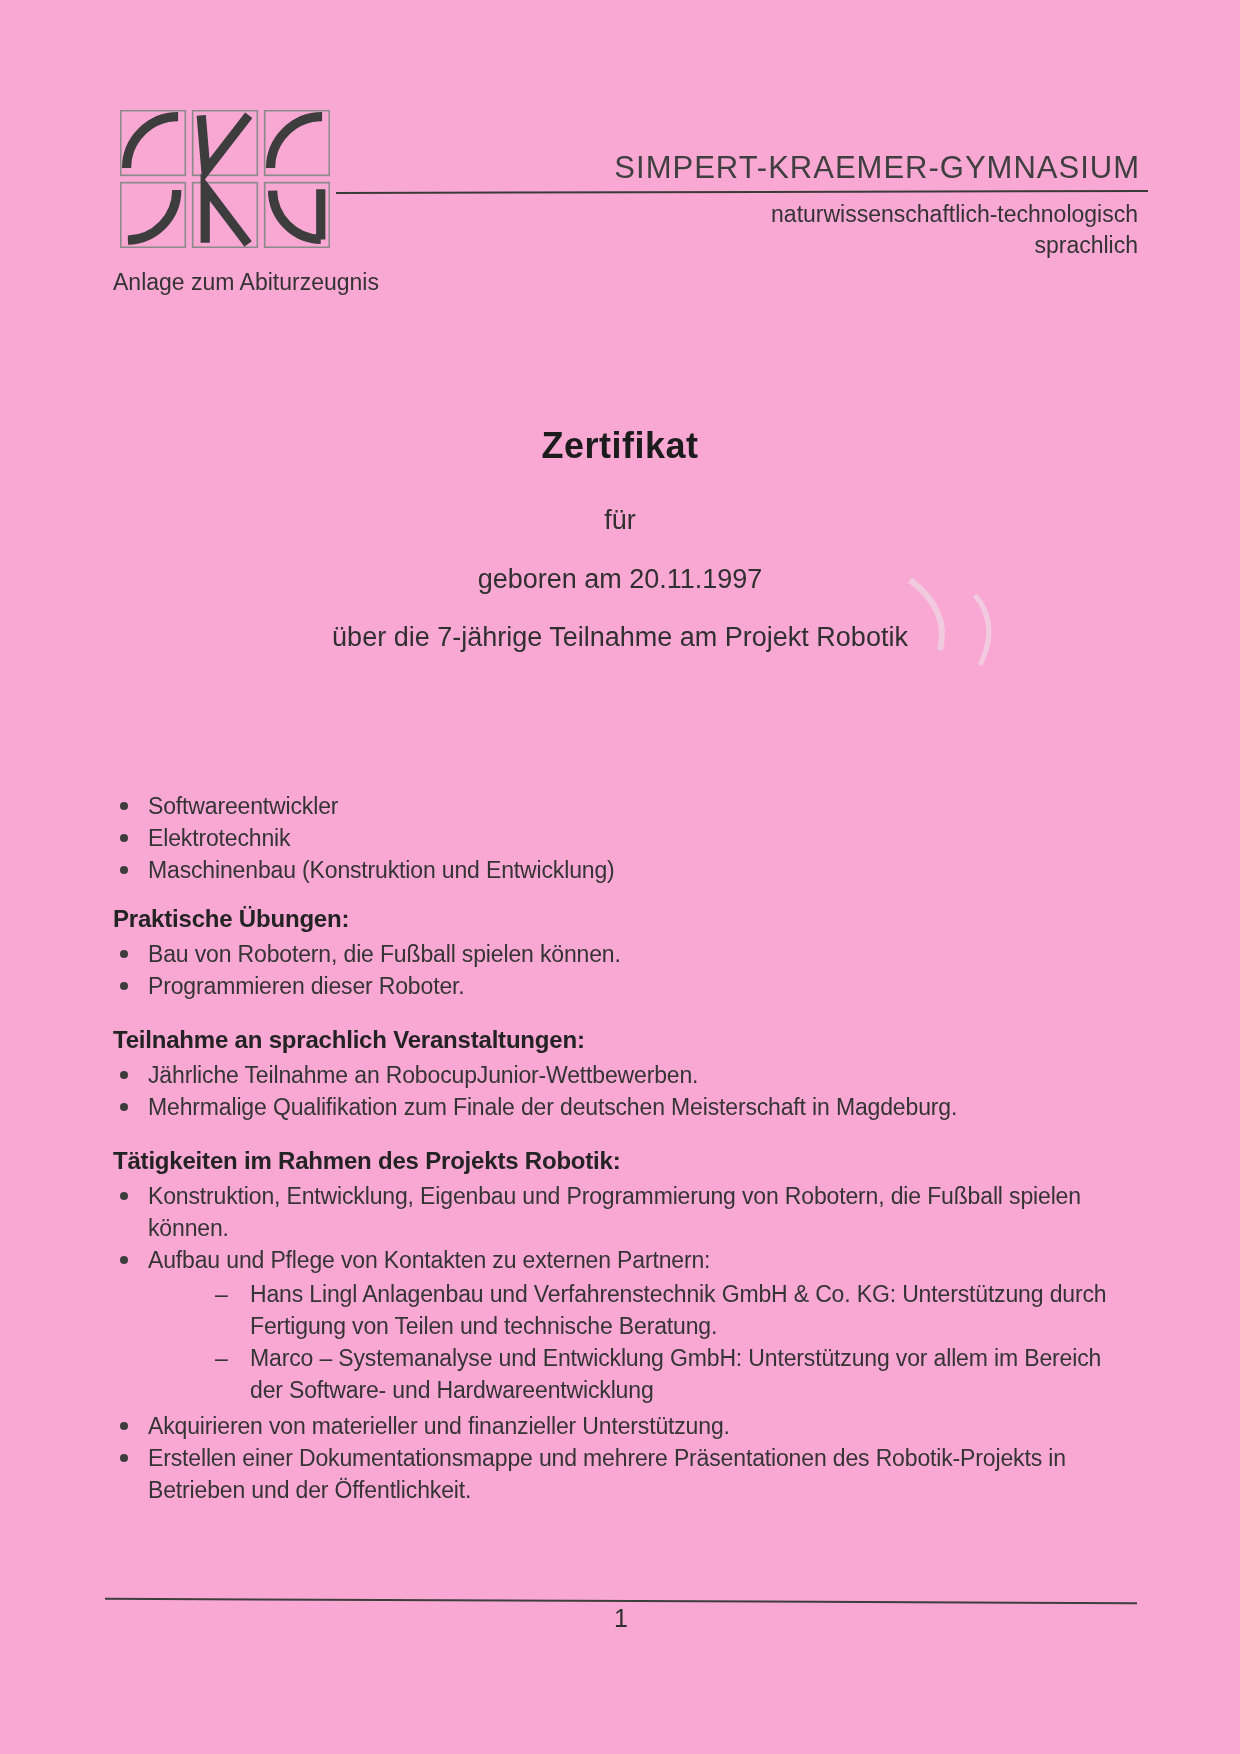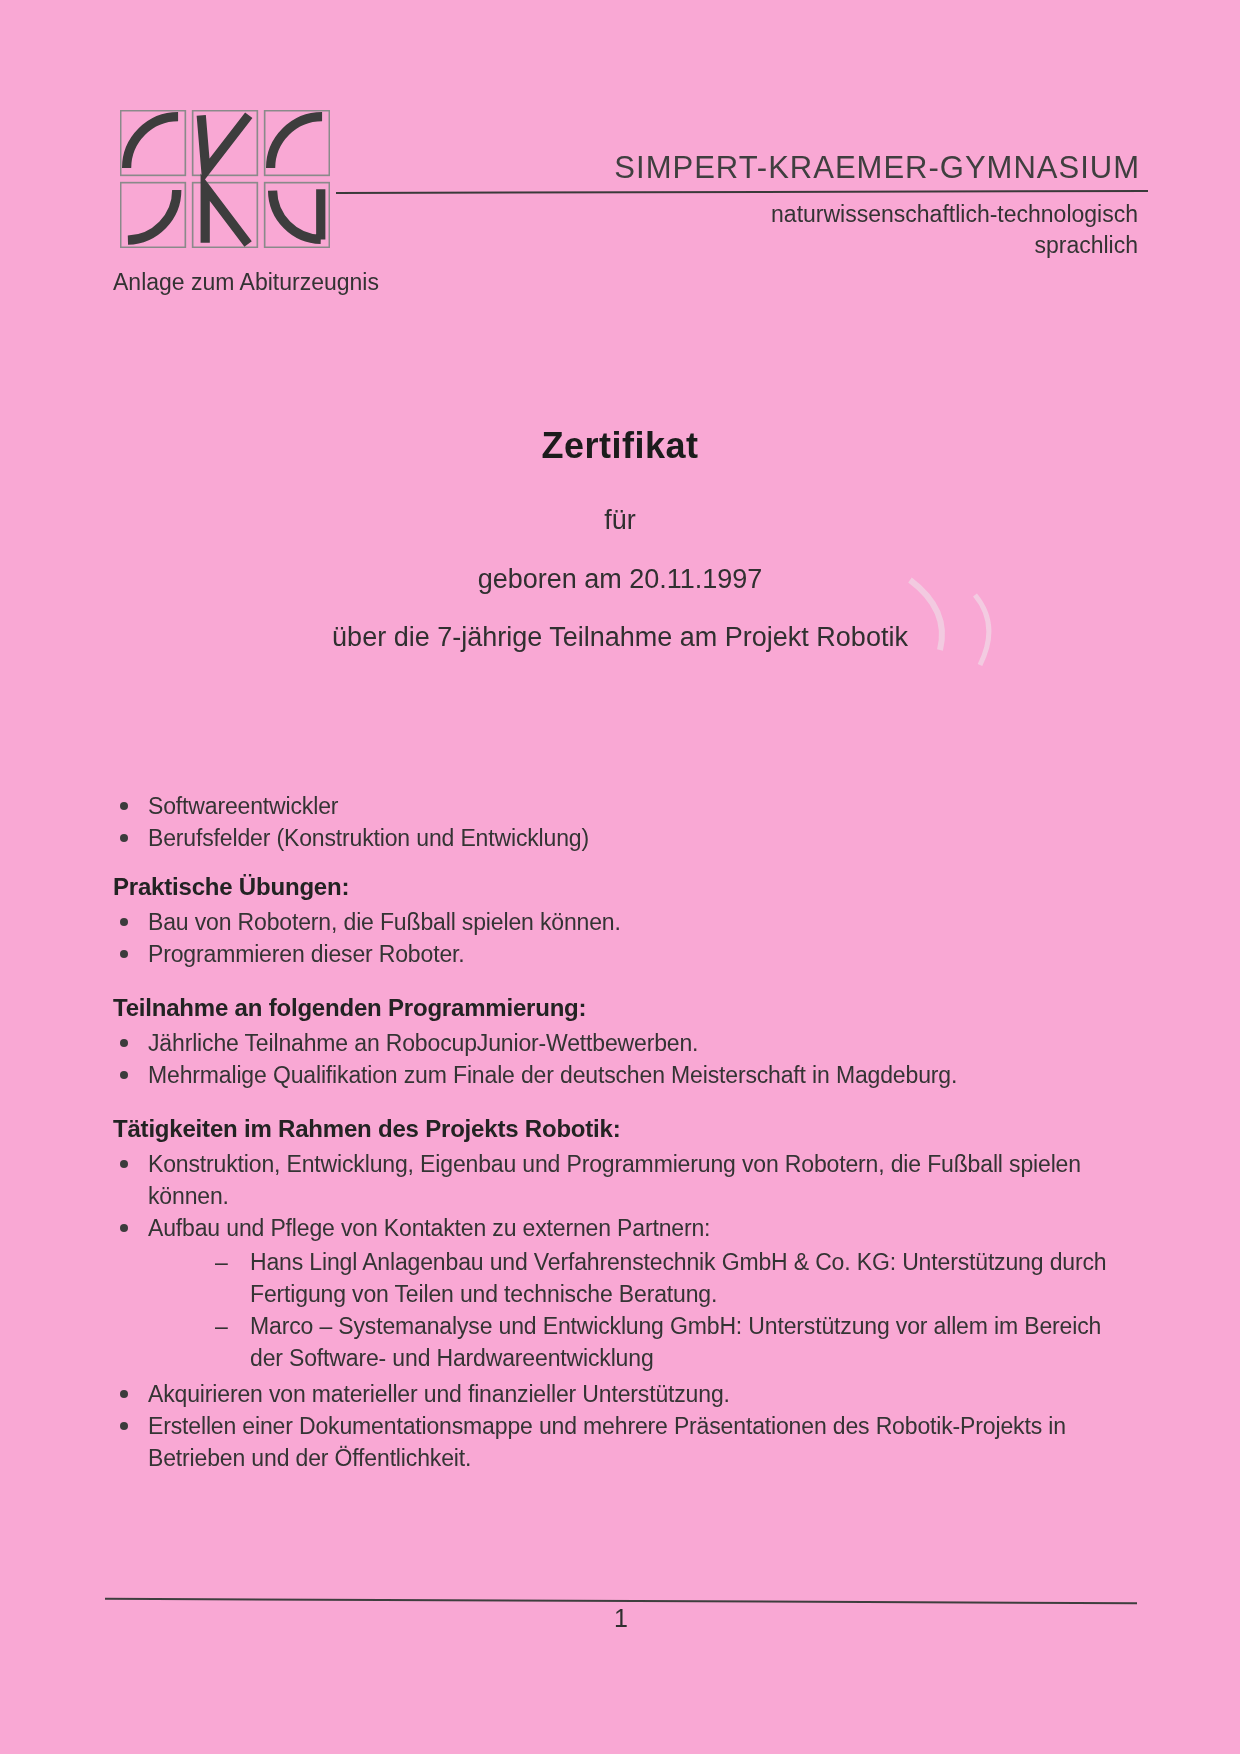--- a/index.html
+++ b/index.html
@@ -123,21 +123,27 @@
         <li>
           <span class="b-marker">
               <span class="dot"></span>
             </span>
           <div class="b-body"><span>Softwareentwickler</span></div>
         </li>
         <li>
           <span class="b-marker">
               <span class="dot"></span>
             </span>
-          <div class="b-body"><span>Berufsfelder (Konstruktion und Entwicklung)</span></div>
+          <div class="b-body"><span>Elektrotechnik</span></div>
+        </li>
+        <li>
+          <span class="b-marker">
+              <span class="dot"></span>
+            </span>
+          <div class="b-body"><span>Maschinenbau (Konstruktion und Entwicklung)</span></div>
         </li>
       </ul>
     </section>
 
     <section class="sec-2">
       <h2>Praktische Übungen:</h2>
       <ul class="bullets">
         <li>
           <span class="b-marker">
               <span class="dot"></span>
@@ -147,21 +153,21 @@
         <li>
           <span class="b-marker">
               <span class="dot"></span>
             </span>
           <div class="b-body"><span>Programmieren dieser Roboter.</span></div>
         </li>
       </ul>
     </section>
 
     <section class="sec-3">
-      <h2>Teilnahme an folgenden Programmierung:</h2>
+      <h2>Teilnahme an sprachlich Veranstaltungen:</h2>
       <ul class="bullets">
         <li>
           <span class="b-marker">
               <span class="dot"></span>
             </span>
           <div class="b-body"><span>Jährliche Teilnahme an RobocupJunior-Wettbewerben.</span></div>
         </li>
         <li>
           <span class="b-marker">
               <span class="dot"></span>

